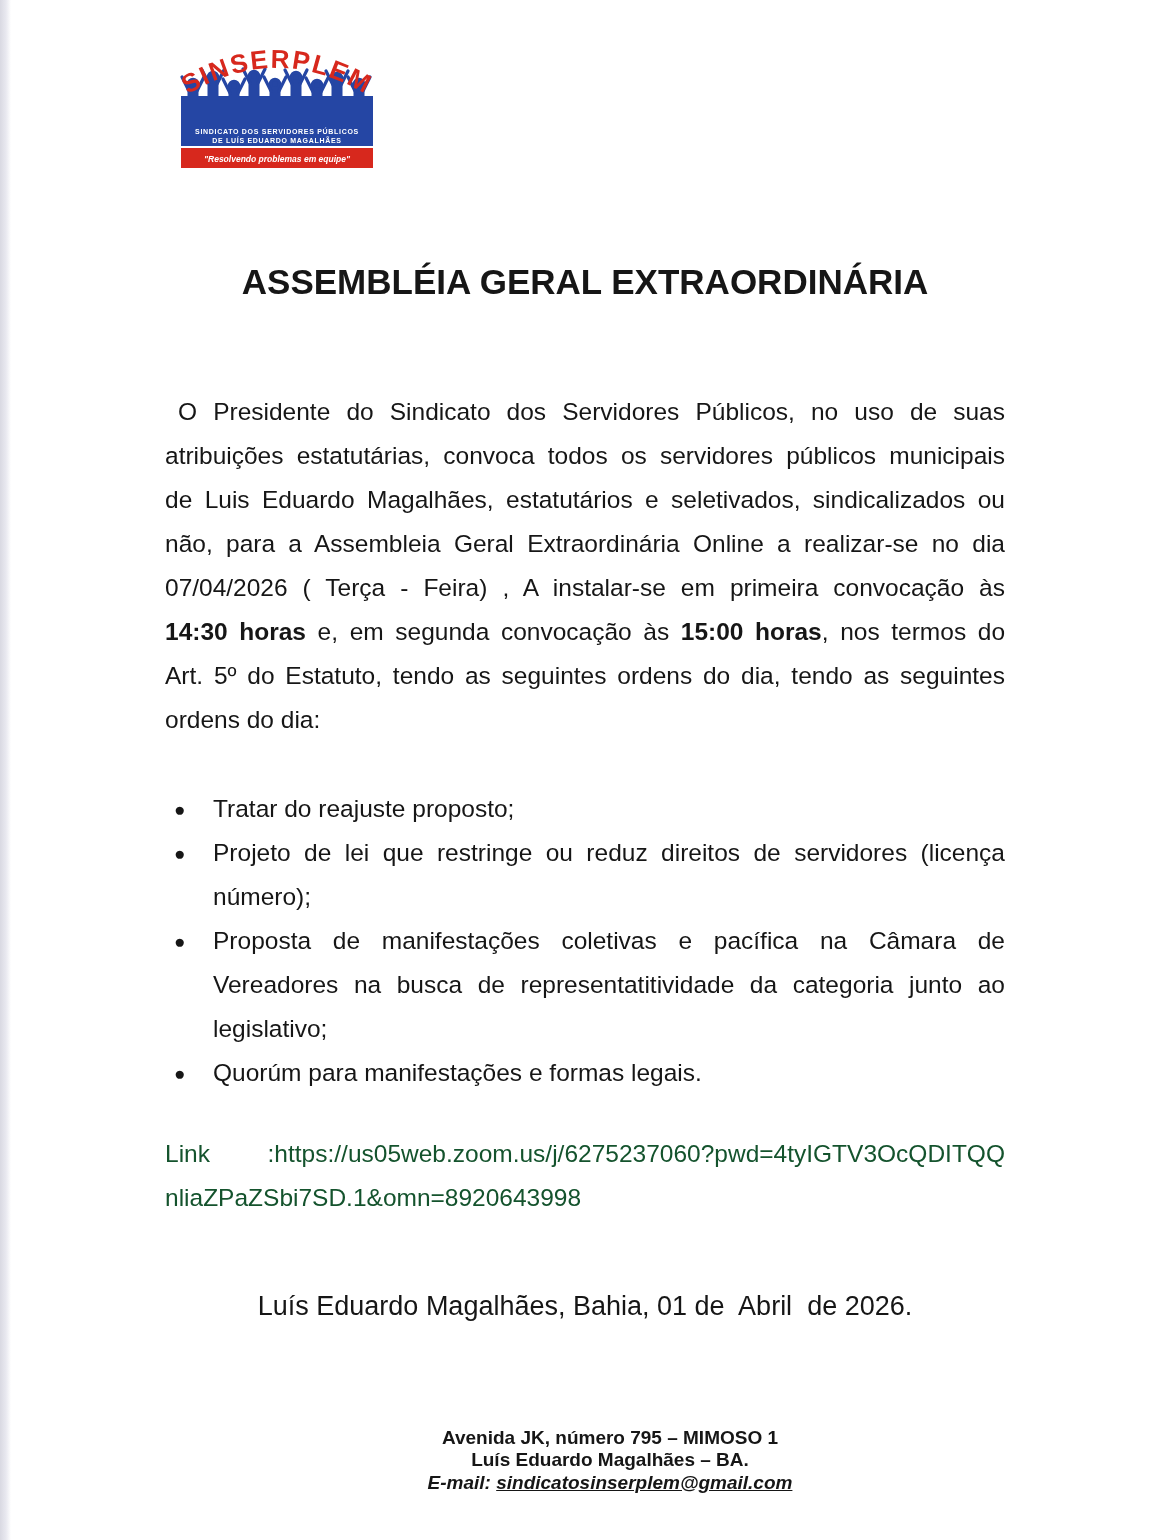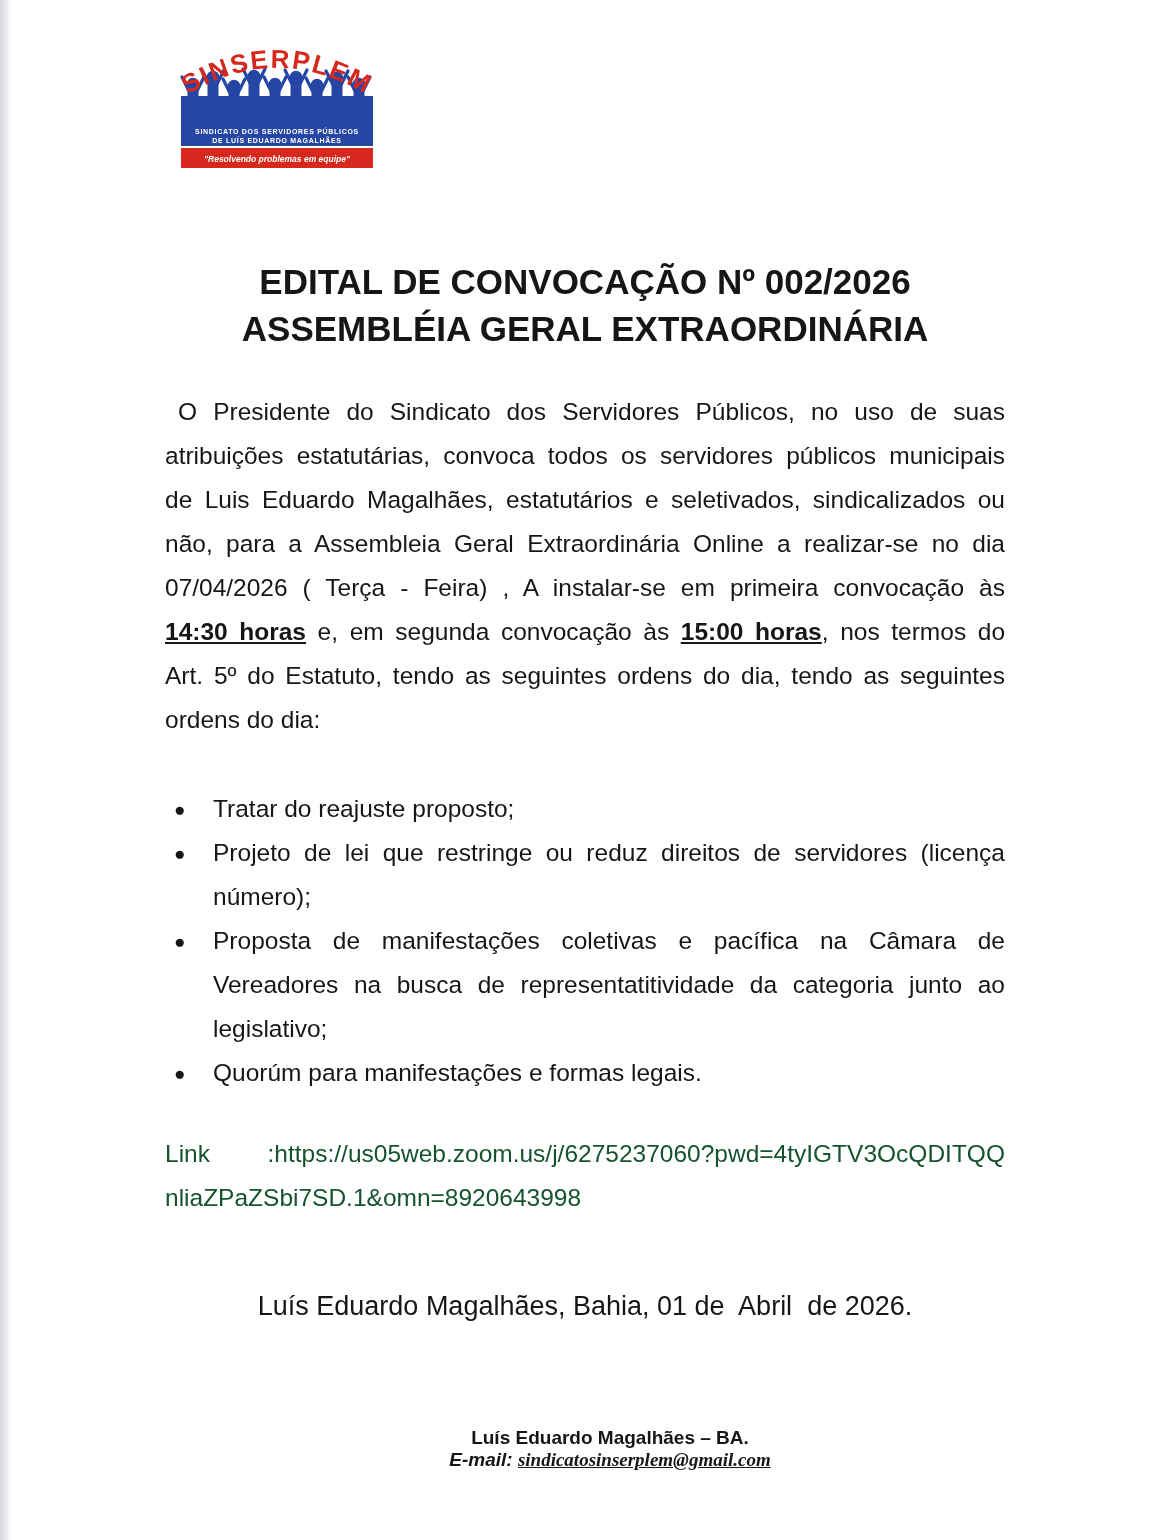--- a/index.html
+++ b/index.html
@@ -37,22 +37,22 @@
 
   .dateline {
     position:absolute; left:165px; top:1284px; width:840px;
     font-size:27px; line-height:44px; text-align:center; white-space:pre-wrap;
   }
   .footer {
     position:absolute; left:190px; top:1427px; width:840px; text-align:center;
     font-weight:bold; font-size:19px; line-height:22.3px;
   }
   .email-line { font-style:italic; }
-  .email { text-decoration:underline;font-family:Liberation Serif, serif; }
-  b { font-weight:bold;text-decoration:underline; }
+  .email { text-decoration:underline; }
+  b { font-weight:bold; }
 </style>
 </head>
 <body>
 
 <div class="page">
   <div class="edge-strip"></div>
 
   <svg class="logo" width="208" height="128" viewBox="0 0 208 128" xmlns="http://www.w3.org/2000/svg">
     <defs>
       <path id="brandArc" d="M 12 52 Q 104 -4 196 52" fill="none"></path>
@@ -106,21 +106,20 @@
     </text>
 
     <text class="org-line" x="104" y="90">SINDICATO DOS SERVIDORES PÚBLICOS</text>
     <text class="org-line" x="104" y="99">DE LUÍS EDUARDO MAGALHÃES</text>
 
     <rect x="8" y="104" width="192" height="20" fill="var(--logo-red,#d7281d)"></rect>
     <text class="tagline-text" x="104" y="117.5">"Resolvendo problemas em equipe"</text>
   </svg>
 
   <div class="title">
-    <div>EDITAL DE CONVOCAÇÃO Nº 002/2026</div>
     <div>ASSEMBLÉIA GERAL EXTRAORDINÁRIA</div>
   </div>
 
   <div class="body-par">
     <div class="jl first-indent">O Presidente do Sindicato dos Servidores Públicos, no uso de suas</div>
     <div class="jl">atribuições estatutárias, convoca todos os servidores públicos municipais</div>
     <div class="jl">de Luis Eduardo Magalhães, estatutários e seletivados, sindicalizados ou</div>
     <div class="jl">não, para a Assembleia Geral Extraordinária Online a realizar-se no dia</div>
     <div class="jl">07/04/2026 ( Terça - Feira) , A instalar-se em primeira convocação às</div>
     <div class="jl pre"><b>14:30 horas</b><span> e, em segunda convocação às </span><b>15:00 horas</b><span>, nos termos do</span></div>
@@ -151,16 +150,17 @@
   </div>
 
   <div class="linkblock">
     <div class="jl pre">Link  :https://us05web.zoom.us/j/6275237060?pwd=4tyIGTV3OcQDITQQ</div>
     <div class="no-j">nliaZPaZSbi7SD.1&amp;omn=8920643998</div>
   </div>
 
   <div class="dateline">Luís Eduardo Magalhães, Bahia, 01 de  Abril  de 2026.</div>
 
   <div class="footer">
+    <div>Avenida JK, número 795 – MIMOSO 1</div>
     <div>Luís Eduardo Magalhães – BA.</div>
     <div class="email-line"><span class="pre">E-mail: </span><span class="email">sindicatosinserplem@gmail.com</span></div>
   </div>
 </div>
 
 </body></html>

